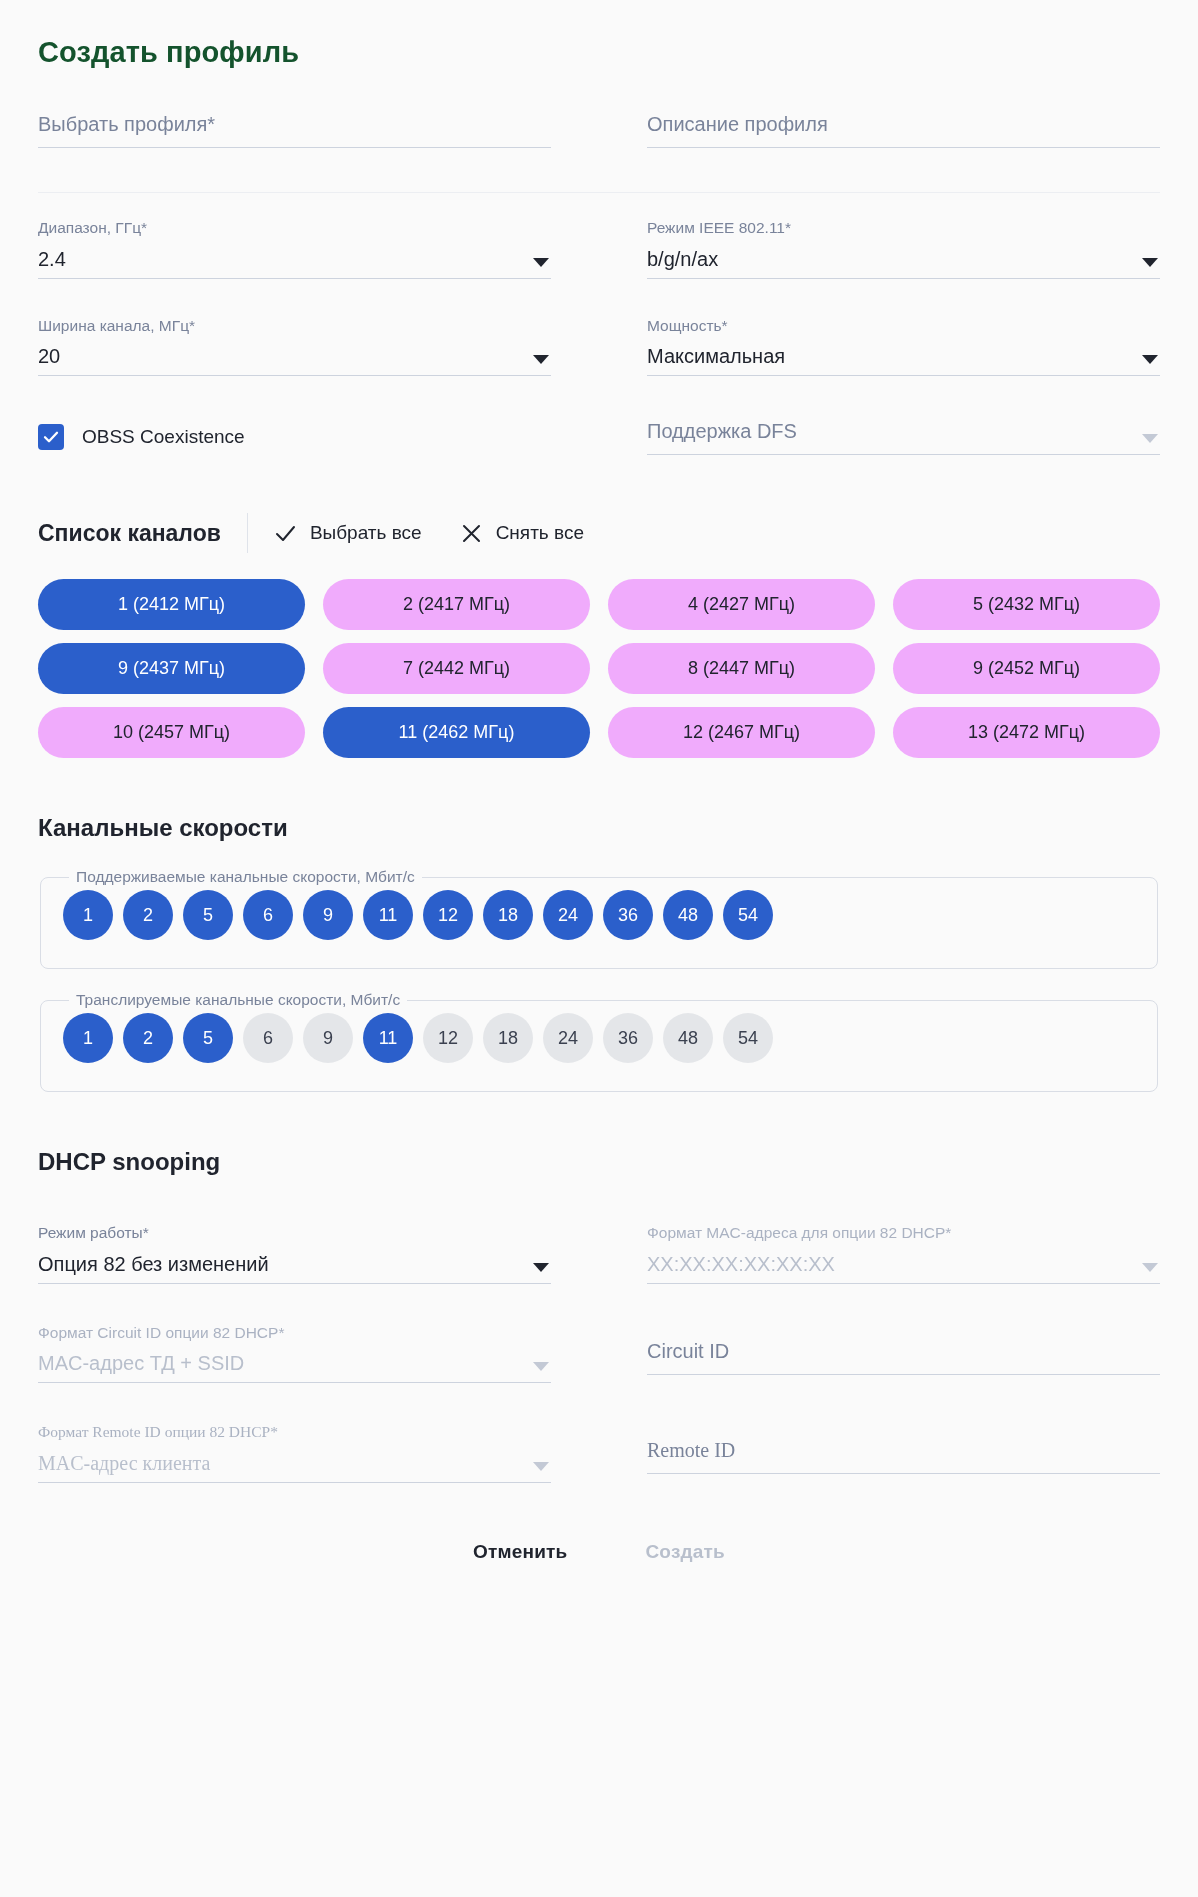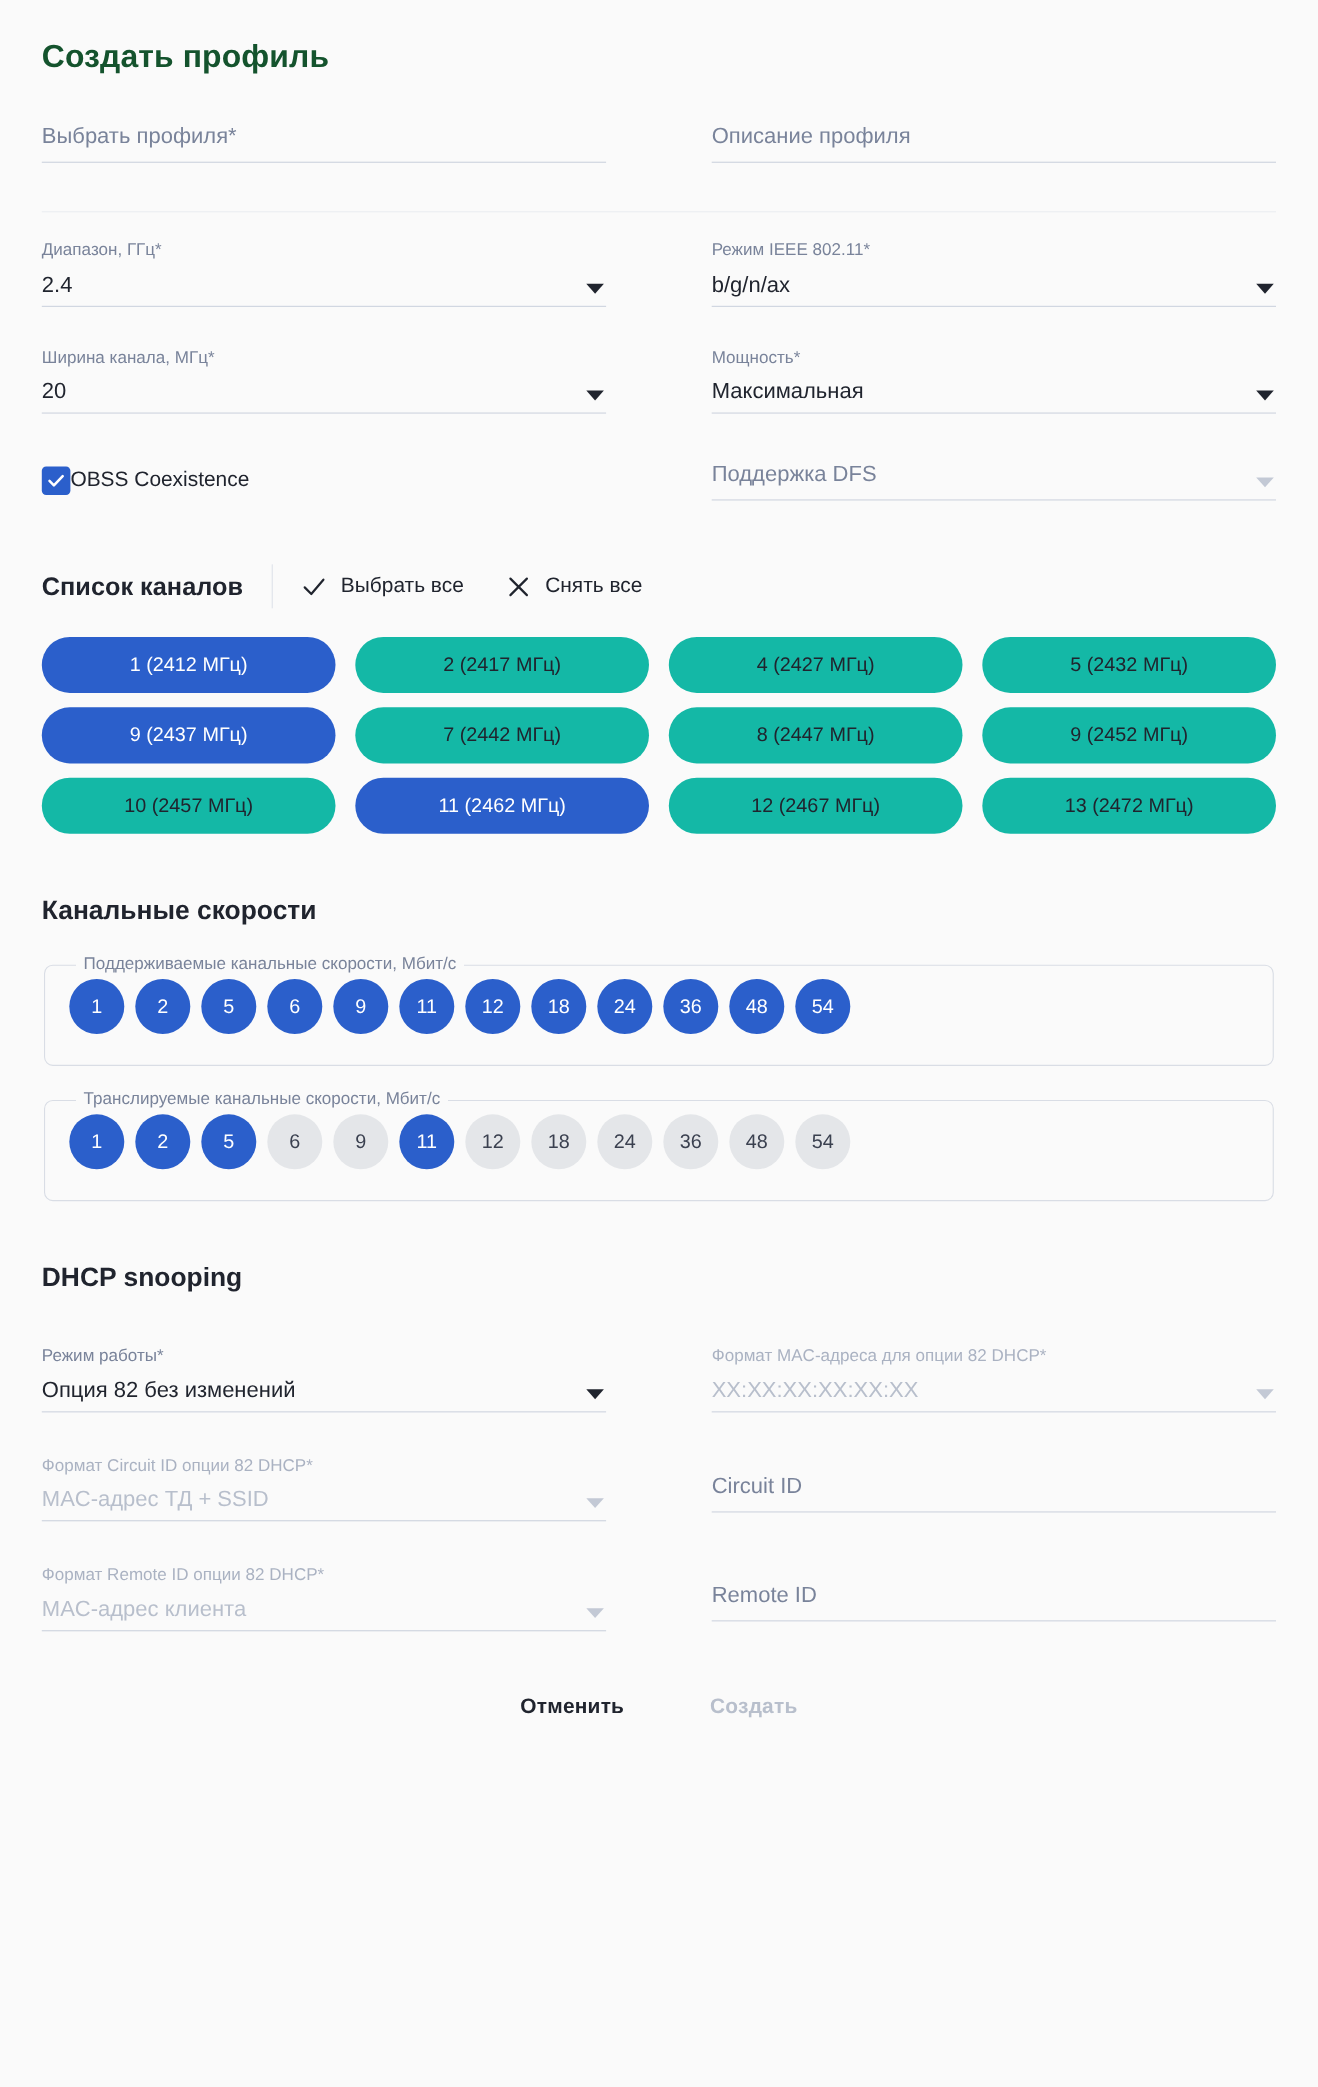--- a/index.html
+++ b/index.html
@@ -52,21 +52,21 @@
   
   .field.empty { padding-top: 26px; }
   .field.empty .fvalue {
     border-bottom: 1px solid #cdd3de;
     min-height: 42px; line-height: 38px;
   }
 
   .hr-sep { border: none; border-top: 1px solid #eceef2; margin: 44px 0 0 0; }
 
   
-  .checkrow { display: flex; align-items: center; padding-top: 48px; }
+  .checkrow { display: flex; align-items: center; gap: 18px; padding-top: 48px; }
   .cbox {
     width: 26px; height: 26px; border-radius: 4px;
     background: #2b5fcb; display: flex; align-items: center; justify-content: center;
     flex: 0 0 auto;
   }
   .cbox svg { display: block; }
   .cblabel { font-size: 19px; color: #20242e; }
 
   
   .chan-head {
@@ -84,21 +84,21 @@
   }
   .act svg { display: block; }
 
   
   .chips {
     display: grid; grid-template-columns: repeat(4, 1fr);
     gap: 13px 18px;
   }
   .chip {
     height: 51px; border-radius: 26px;
-    background: #14b8a6; color: #20242e;
+    background: #f0abfc; color: #20242e;
     display: flex; align-items: center; justify-content: center;
     font-size: 18px; cursor: pointer; user-select: none;
   }
   .chip.on { background: #2b5fcb; color: #ffffff; }
 
   
   .sec-h2 {
     font-size: 24px; font-weight: 700; color: #20242e;
     margin-top: 56px; margin-bottom: 26px;
   }
@@ -309,21 +309,21 @@
         <span class="caret dim"></span>
       </div>
     </div>
     <div class="col">
       <div class="field empty" style="padding-top:30px;">
         <div class="fvalue ph-big">Circuit ID</div>
       </div>
     </div>
   </div>
 
-  <div class="dhcp-row" style="margin-top:18px;">
+  <div class="dhcp-row" style="margin-top:18px;font-family:Liberation Serif, serif;">
     <div class="col">
       <div class="field">
         <div class="flabel dim">Формат Remote ID опции 82 DHCP*</div>
         <div class="fvalue disabled">MAC-адрес клиента</div>
         <span class="caret dim"></span>
       </div>
     </div>
     <div class="col">
       <div class="field empty" style="padding-top:30px;">
         <div class="fvalue ph-big">Remote ID</div>

